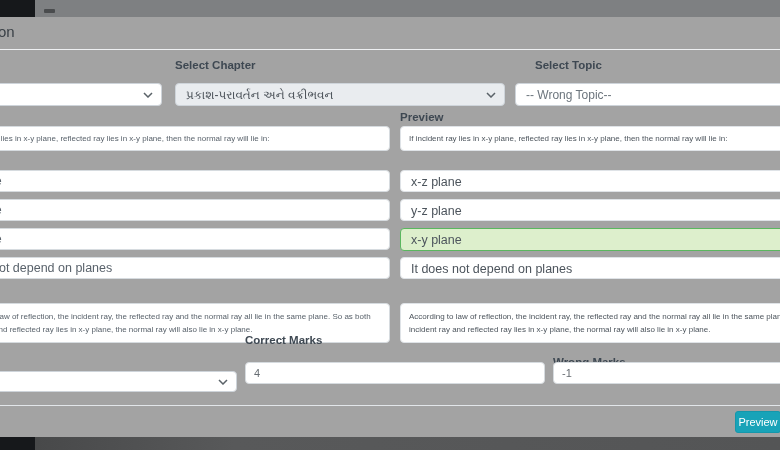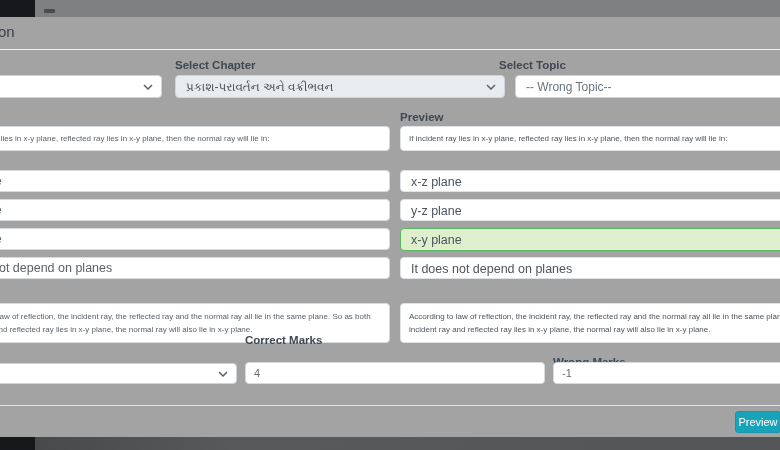--- a/index.html
+++ b/index.html
@@ -17,21 +17,21 @@
   
   .page-title{position:absolute;left:-2px;top:23px;font-size:15px;font-weight:500;color:#3a4147;}
   .title-divider{position:absolute;left:0;top:49px;width:780px;height:1px;background:#eef0f2;}
   .footer-divider{position:absolute;left:0;top:405px;width:780px;height:1px;background:#e2e6ea;}
 
   .lbl{position:absolute;font-size:11.5px;font-weight:700;color:#3e4852;}
 
   
   .sel{position:absolute;height:23px;background:#fff;border:1px solid #ced4da;border-radius:4px;
        display:flex;align-items:center;font-size:12px;color:#495057;box-sizing:border-box;
-       padding:0 22px 0 10px;}
+       padding:0 22px 0 10px;margin-top:8px;}
   .sel.disabled{background:#e9ecef;}
   .sel .chev{position:absolute;right:8px;top:8px;line-height:0;}
   .sel.muted{color:#6c757d;}
 
   
   .txt{position:absolute;box-sizing:border-box;border:1px solid #d6dbdf;border-radius:4px;
        background:#fff;color:#59626b;padding:0 8px;outline:none;font-family:"Liberation Sans",sans-serif;}
   .txt.small{font-size:8px;}
   .txt.opt{font-size:12.5px;height:22px;}
   textarea.txt{resize:none;padding:6px 8px;font-size:8px;line-height:13px;}
@@ -74,21 +74,21 @@
   <div class="lbl" style="left:175px;top:59px;">Select Chapter</div>
   <div class="sel disabled" style="left:175px;top:75px;width:330px;">
     <span>પ્રકાશ-પરાવર્તન અને વક્રીભવન</span>
     <span class="chev">
       <svg width="10" height="6" viewBox="0 0 10 6">
           <path d="M1 1l4 4 4-4" fill="none" stroke="#5a6268" stroke-width="1.5"></path>
         </svg>
     </span>
   </div>
 
-  <div class="lbl" style="left:499px;top:59px;">Select Topic</div>
+  <div class="lbl" style="left:535px;top:59px;">Select Topic</div>
   <div class="sel muted" style="left:515px;top:75px;width:330px;">
     <span>-- Wrong Topic--</span>
   </div>
 
   <input class="txt small" style="left: -58px; top: 126px; width: 448px; height: 25px;" value="If incident ray lies in x-y plane, reflected ray lies in x-y plane, then the normal ray will lie in:">
   <div class="lbl" style="left:400px;top:111px;">Preview</div>
   <div class="pv q" style="left:400px;top:126px;width:446px;height:25px;">If incident ray lies in x-y plane, reflected ray lies in x-y plane, then the normal ray will lie in:</div>
 
   <input class="txt opt" style="left: -58px; top: 170px; width: 448px;" value="x-z plane">
   <input class="txt opt" style="left: -58px; top: 199px; width: 448px;" value="y-z plane">

